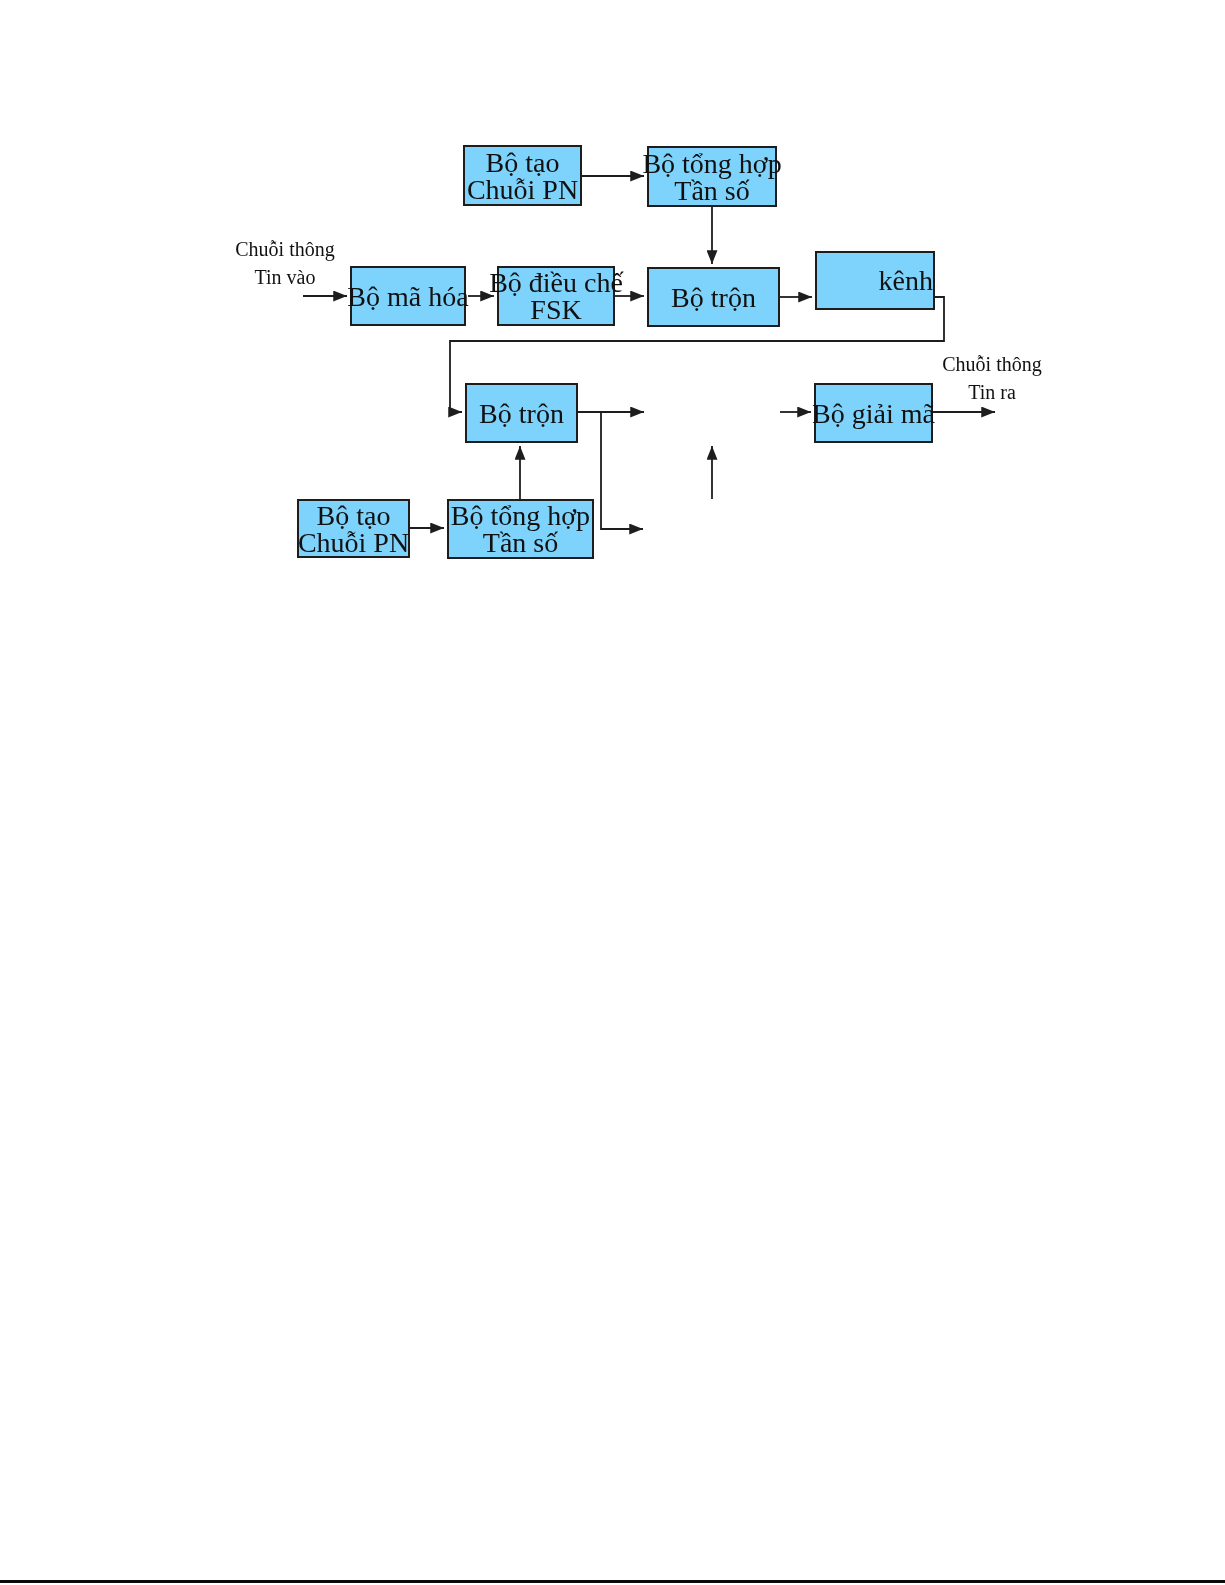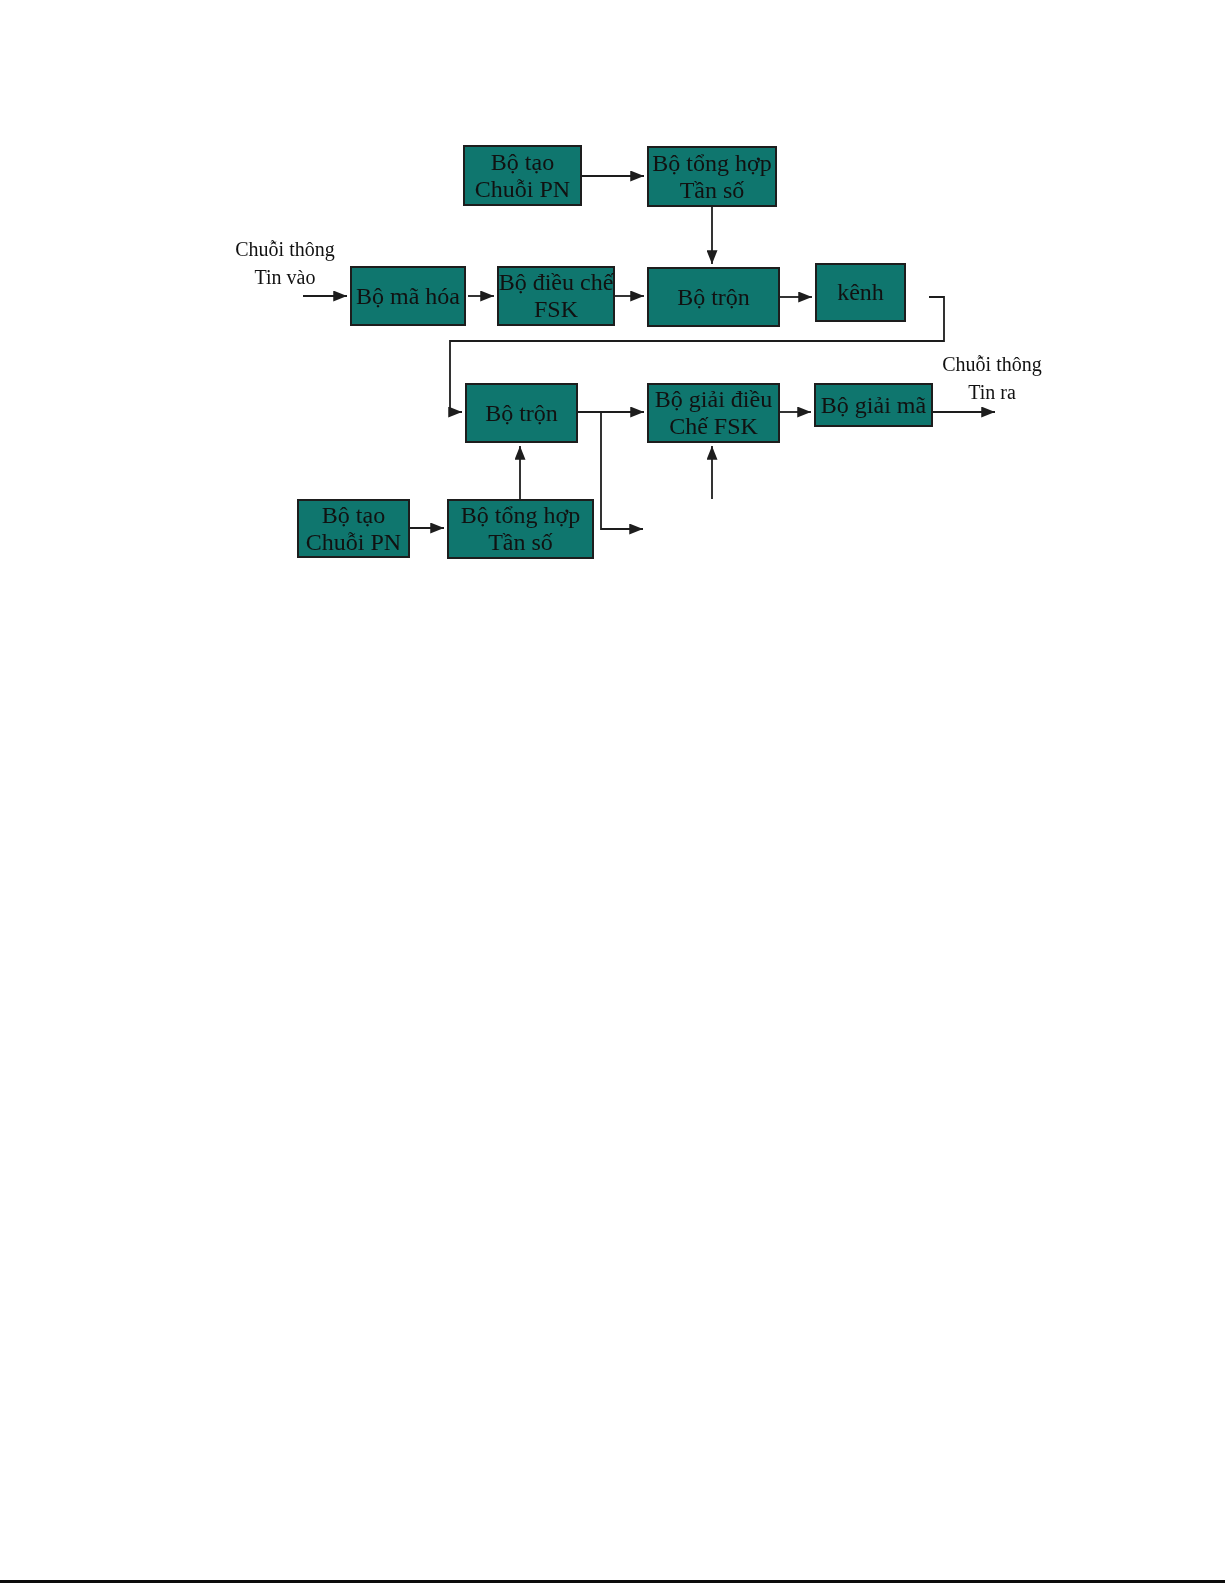--- a/index.html
+++ b/index.html
@@ -11,27 +11,27 @@
     font-family: "Liberation Serif", "DejaVu Serif", serif;
     color: #111111;
     overflow: hidden;
   }
   .diagram { position: absolute; left: 0; top: 0; width: 1225px; height: 700px; }
   .wires { position: absolute; left: 0; top: 0; }
   .node {
     position: absolute;
     box-sizing: border-box;
     border: 2px solid #1d1d1d;
-    background: #0f766e;
+    background: #7dd3fc;
     display: flex;
     flex-direction: column;
     align-items: center;
     justify-content: center;
     text-align: center;
-    font-size: 24px;
+    font-size: 28px;
     line-height: 27px;
     white-space: nowrap;
   }
   .flabel {
     position: absolute;
     text-align: center;
     font-size: 20px;
     line-height: 28px;
     white-space: nowrap;
   }
@@ -90,34 +90,30 @@
 
     <div class="node" style="left:497px; top:266px; width:118px; height:60px;">
       <span>Bộ điều chế</span>
       <span>FSK</span>
     </div>
 
     <div class="node" style="left:647px; top:267px; width:133px; height:60px;">
       <span>Bộ trộn</span>
     </div>
 
-    <div class="node" style="left:815px; top:263px; width:91px; height:59px;">
+    <div class="node" style="left:815px; top:251px; width:120px; height:59px;align-items:flex-end;">
       <span>kênh</span>
     </div>
 
     <div class="node" style="left:465px; top:383px; width:113px; height:60px;">
       <span>Bộ trộn</span>
     </div>
 
-    <div class="node" style="left:647px; top:383px; width:133px; height:60px;">
-      <span>Bộ giải điều</span>
-      <span>Chế FSK</span>
-    </div>
 
-    <div class="node" style="left:814px; top:383px; width:119px; height:44px;">
+    <div class="node" style="left:814px; top:383px; width:119px; height:60px;">
       <span>Bộ giải mã</span>
     </div>
 
     <div class="node" style="left:297px; top:499px; width:113px; height:59px;">
       <span>Bộ tạo</span>
       <span>Chuỗi PN</span>
     </div>
 
     <div class="node" style="left:447px; top:499px; width:147px; height:60px;">
       <span>Bộ tổng hợp</span>

